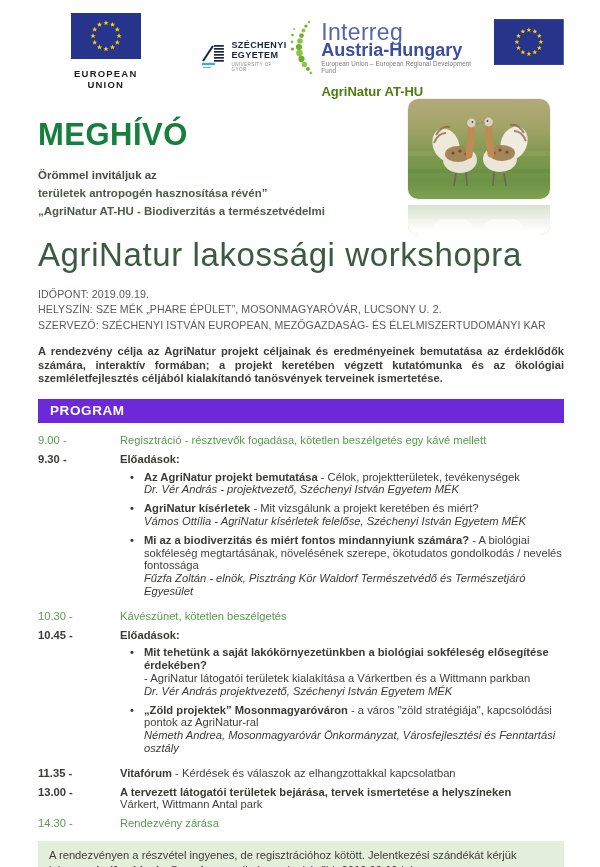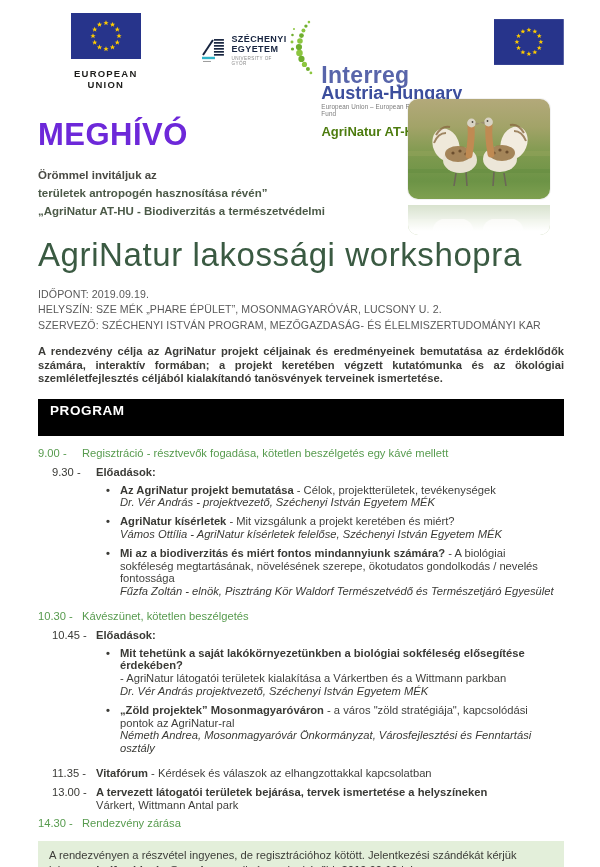--- a/index.html
+++ b/index.html
@@ -6,53 +6,53 @@
   body{
     width:600px;height:867px;background:#ffffff;overflow:hidden;position:relative;
     font-family:"Liberation Sans",sans-serif;color:#3f3f3c;
   }
   .page{padding:13px 36px 0 38px;position:relative;}
 
   
   .top-logos{display:flex;align-items:flex-start;height:96px;}
   .eu-block{margin-left:16px;text-align:center;}
   .eu-label{font-size:9.5px;font-weight:700;letter-spacing:1.2px;color:#1d1d1b;margin-top:5px;}
-  .sze-block{margin-left:42px;margin-top:21px;display:flex;align-items:center;gap:6px;}
+  .sze-block{margin-left:42px;margin-top:27px;display:flex;align-items:center;gap:6px;}
   .sze-text .t1{font-size:9px;font-weight:800;color:#17243f;letter-spacing:.4px;line-height:10px;}
   .sze-text .t3{font-size:4.6px;color:#8a8a8a;letter-spacing:.4px;margin-top:2px;border-bottom:0;}
   .interreg-block{margin-left:auto;margin-top:6px;}
   .interreg-row{display:flex;align-items:flex-start;gap:7px;}
   .int-mid{padding-top:2px;}
-  .int-brand{font-size:23px;font-weight:700;color:#5865aa;line-height:22px;letter-spacing:.3px;margin-top:43px;}
+  .int-brand{font-size:23px;font-weight:400;color:#5865aa;line-height:22px;letter-spacing:.3px;}
   .int-region{font-size:18px;font-weight:700;color:#3c4e9d;line-height:15px;}
   .int-fund{font-size:6.3px;color:#7a7a7a;margin-top:2px;letter-spacing:.1px;}
   .agrinatur{font-size:13px;font-weight:700;color:#4d7c0f;margin-top:7px;margin-left:33px;}
 
   
-  .meghivo{font-size:31px;font-weight:800;color:#6d28d9;letter-spacing:.5px;margin:8px 0 13px 0;}
+  .meghivo{font-size:31px;font-weight:800;color:#15803d;letter-spacing:.5px;margin:8px 0 13px 0;}
   .invite-text{font-size:11.5px;font-weight:700;line-height:18px;color:#4a4a44;max-width:360px;}
   .invite-text .quote{color:#4c5a48;}
   .photo-wrap{position:absolute;top:99px;right:50px;width:142px;}
   .photo{width:142px;height:100px;border-radius:10px;overflow:hidden;display:block;box-shadow:0 0 0 1px rgba(0,0,0,.05);}
   .photo svg{display:block;}
   .reflection{width:142px;height:34px;overflow:hidden;position:relative;margin-top:2px;border-radius:0 0 10px 10px;}
   .reflection .refl-inner{transform:scaleY(-1);opacity:.55;}
   .reflection::after{content:"";position:absolute;inset:0;background:linear-gradient(to bottom,rgba(255,255,255,.45),#ffffff 88%);}
   .event-title{font-size:33px;font-weight:400;color:#3a5a42;letter-spacing:.6px;margin:16px 0 0 0;}
   .details{margin-top:13px;font-size:10.6px;color:#595959;line-height:15.4px;letter-spacing:.1px;}
   .description{margin-top:12px;font-size:11.2px;font-weight:700;color:#3d3d39;line-height:13.6px;text-align:justify;}
 
   
-  .program-bar{margin-top:13px;background:#000000;color:#ffffff;font-weight:700;font-size:13.5px;letter-spacing:.6px;padding:4px 0 18px 12px;}
+  .program-bar{margin-top:13px;background:#6d28d9;color:#ffffff;font-weight:700;font-size:13.5px;letter-spacing:.6px;padding:4px 0 5px 12px;}
   .program-list{margin-top:11px;}
   .prow{display:flex;font-size:11.2px;line-height:12.8px;margin-bottom:6px;}
   .ptime{width:36px;flex:none;}
-  .pcontent{flex:1;padding-left:8px;}
+  .pcontent{flex:1;padding-left:8px;margin-left:38px;}
   .prow.green{color:#579b4e;}
-  .prow.dark .ptime{font-weight:400;color:#3a3a36;margin-left:14px;}
+  .prow.dark .ptime{font-weight:700;color:#3a3a36;}
   .pbold{font-weight:700;color:#3a3a36;}
   .bullets{margin-top:5px;}
   .bullet{display:flex;margin-bottom:6px;}
   .bdot{width:24px;flex:none;text-align:center;font-weight:700;color:#3a3a36;}
   .btext{flex:1;padding-right:2px;}
   .speaker{font-style:italic;color:#3a3a36;}
 
   
   .footer-note{margin-top:11px;background:#e3efda;padding:7px 11px 8px 11px;font-size:11.2px;line-height:15px;color:#3d3d39;}
   .footer-note b{font-weight:700;}
@@ -217,21 +217,21 @@
     <div>Örömmel invitáljuk az</div>
     <div class="quote">területek antropogén hasznosítása révén”</div>
     <div class="quote">„AgriNatur AT-HU - Biodiverzitás a természetvédelmi</div>
   </div>
 
   <h2 class="event-title">AgriNatur lakossági workshopra</h2>
 
   <div class="details">
     <div>IDŐPONT: 2019.09.19.</div>
     <div>HELYSZÍN: SZE MÉK „PHARE ÉPÜLET”, MOSONMAGYARÓVÁR, LUCSONY U. 2.</div>
-    <div>SZERVEZŐ: SZÉCHENYI ISTVÁN PROGRAM, MEZŐGAZDASÁG- ÉS ÉLELMISZERTUDOMÁNYI KAR</div>
+    <div>SZERVEZŐ: SZÉCHENYI ISTVÁN EUROPEAN, MEZŐGAZDASÁG- ÉS ÉLELMISZERTUDOMÁNYI KAR</div>
   </div>
 
   <p class="description">A rendezvény célja az AgriNatur projekt céljainak és eredményeinek bemutatása az érdeklődők számára, interaktív formában; a projekt keretében végzett kutatómunka és az ökológiai szemléletfejlesztés céljából kialakítandó tanösvények terveinek ismertetése.</p>
 
   <div class="program-bar">PROGRAM</div>
 
   <div class="program-list">
 
     <div class="prow green">
       <div class="ptime">9.00 -</div>

